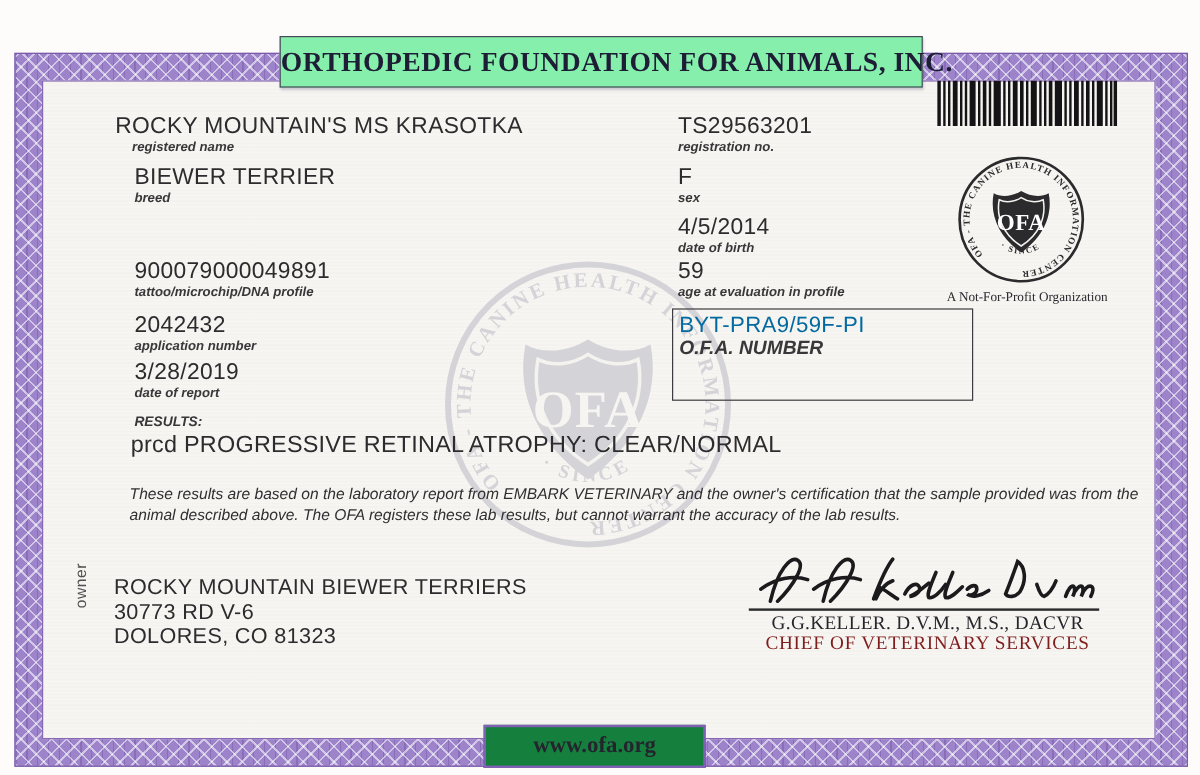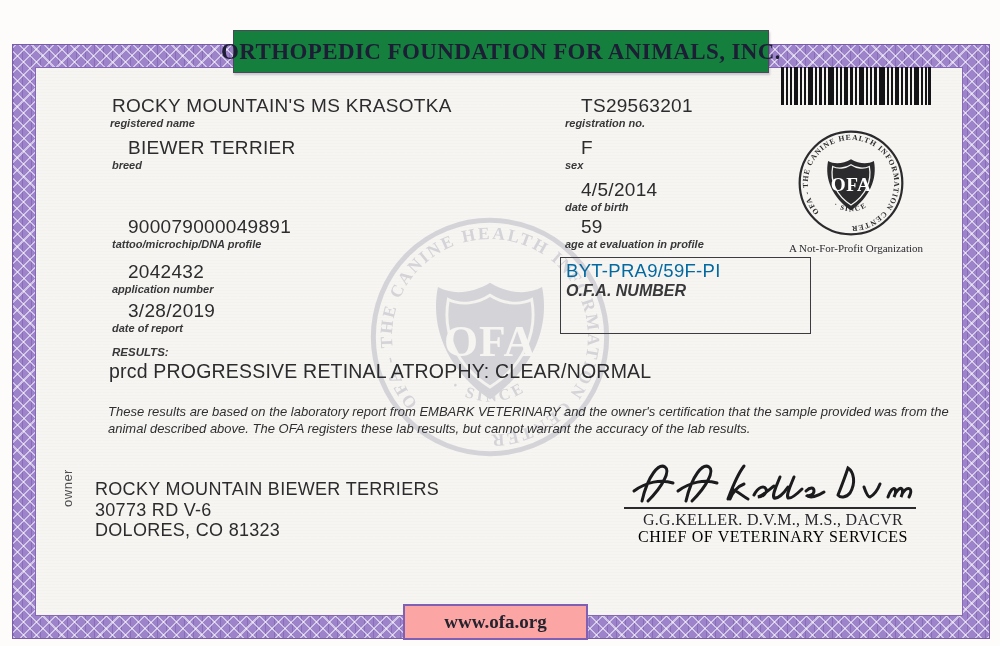--- a/index.html
+++ b/index.html
@@ -23,40 +23,40 @@
     background-image:repeating-linear-gradient(0deg, rgba(0,0,0,.012) 0 1px, transparent 1px 3px);
     border:1px solid #8668b6;
     box-sizing:border-box;
   }
 
   .abs{position:absolute;}
 
   
   #title-box{
     left:233px;top:30px;width:534px;height:41px;z-index:6;
-    background:#15803d;border:1.5px solid #49495a;
+    background:#86efac;border:1.5px solid #49495a;
     box-shadow:1px 2px 2px rgba(70,55,100,.25);
-    display:flex;align-items:center;justify-content:center;
+    display:flex;align-items:center;justify-content:flex-start;
   }
   #title-box .t{
     font-family:"Liberation Serif",serif;font-weight:bold;font-size:23px;
     color:#1d1d36;letter-spacing:.4px;white-space:nowrap;
   }
   #site-box{
     left:403px;top:604px;width:185px;height:36px;z-index:6;
-    background:#fca5a5;border:2px solid #7f60b5;box-sizing:border-box;
+    background:#15803d;border:2px solid #7f60b5;box-sizing:border-box;
     display:flex;align-items:center;justify-content:center;
   }
   #site-box .t{
     font-family:"Liberation Serif",serif;font-weight:bold;font-size:19px;color:#24242e;
   }
 
   
   .field{position:absolute;z-index:4;}
-  .value{font-size:19px;line-height:21px;color:#2c2c2e;letter-spacing:.3px;white-space:nowrap;margin-left:16px;}
+  .value{font-size:19px;line-height:21px;color:#2c2c2e;letter-spacing:.3px;white-space:nowrap;}
   .lbl{font-size:11px;font-weight:bold;font-style:italic;color:#38383a;margin-top:1px;white-space:nowrap;}
   .ind{margin-left:14px;}
 
   
   #ofa-box{
     left:560px;top:257px;width:251px;height:77px;z-index:4;
     border:1.5px solid #3c3c40;box-sizing:border-box;
   }
   #ofa-box .num{font-size:18.5px;color:#0369a1;letter-spacing:.3px;margin:2px 0 0 5px;white-space:nowrap;}
   #ofa-box .numlbl{font-size:16px;font-weight:bold;font-style:italic;color:#38383a;margin-left:5px;}
@@ -84,21 +84,21 @@
     font-size:13px;color:#4f4f52;letter-spacing:.5px;text-align:center;
   }
   #owner-address{left:95px;top:479px;z-index:4;font-size:18px;line-height:20.5px;color:#2c2c2e;letter-spacing:.3px;}
 
   
   #sig{left:628px;top:455px;width:292px;height:52px;z-index:4;}
   #sig-line{left:624px;top:507px;width:292px;height:1.5px;background:#2a2a2c;z-index:4;}
   #signer-name{left:608px;top:511px;width:330px;text-align:center;z-index:4;
     font-family:"Liberation Serif",serif;font-size:16px;color:#26262c;letter-spacing:.3px;white-space:nowrap;}
   #signer-title{left:608px;top:528px;width:330px;text-align:center;z-index:4;
-    font-family:"Liberation Serif",serif;font-size:16px;color:#000000;letter-spacing:.6px;white-space:nowrap;}
+    font-family:"Liberation Serif",serif;font-size:16px;color:#7f1d1d;letter-spacing:.6px;white-space:nowrap;}
 
   
   .seal-svg{display:block;}
   .ring-circle{fill:none;stroke:currentColor;stroke-width:2.4;}
   .shield{fill:currentColor;}
   .shield-inner{fill:none;stroke:#f4f3ef;stroke-width:1.4;}
   .ring-text{font-family:"Liberation Serif",serif;font-weight:bold;font-size:8.3px;letter-spacing:1.05px;fill:currentColor;}
   .since-text{font-family:"Liberation Serif",serif;font-weight:bold;font-size:7.6px;letter-spacing:1.6px;fill:currentColor;}
   .ofa-text{font-family:"Liberation Serif",serif;font-weight:bold;font-size:21px;letter-spacing:.5px;fill:#ffffff;}
   #seal-solid{left:796px;top:128px;width:110px;height:110px;color:#2b2b2e;z-index:4;}

